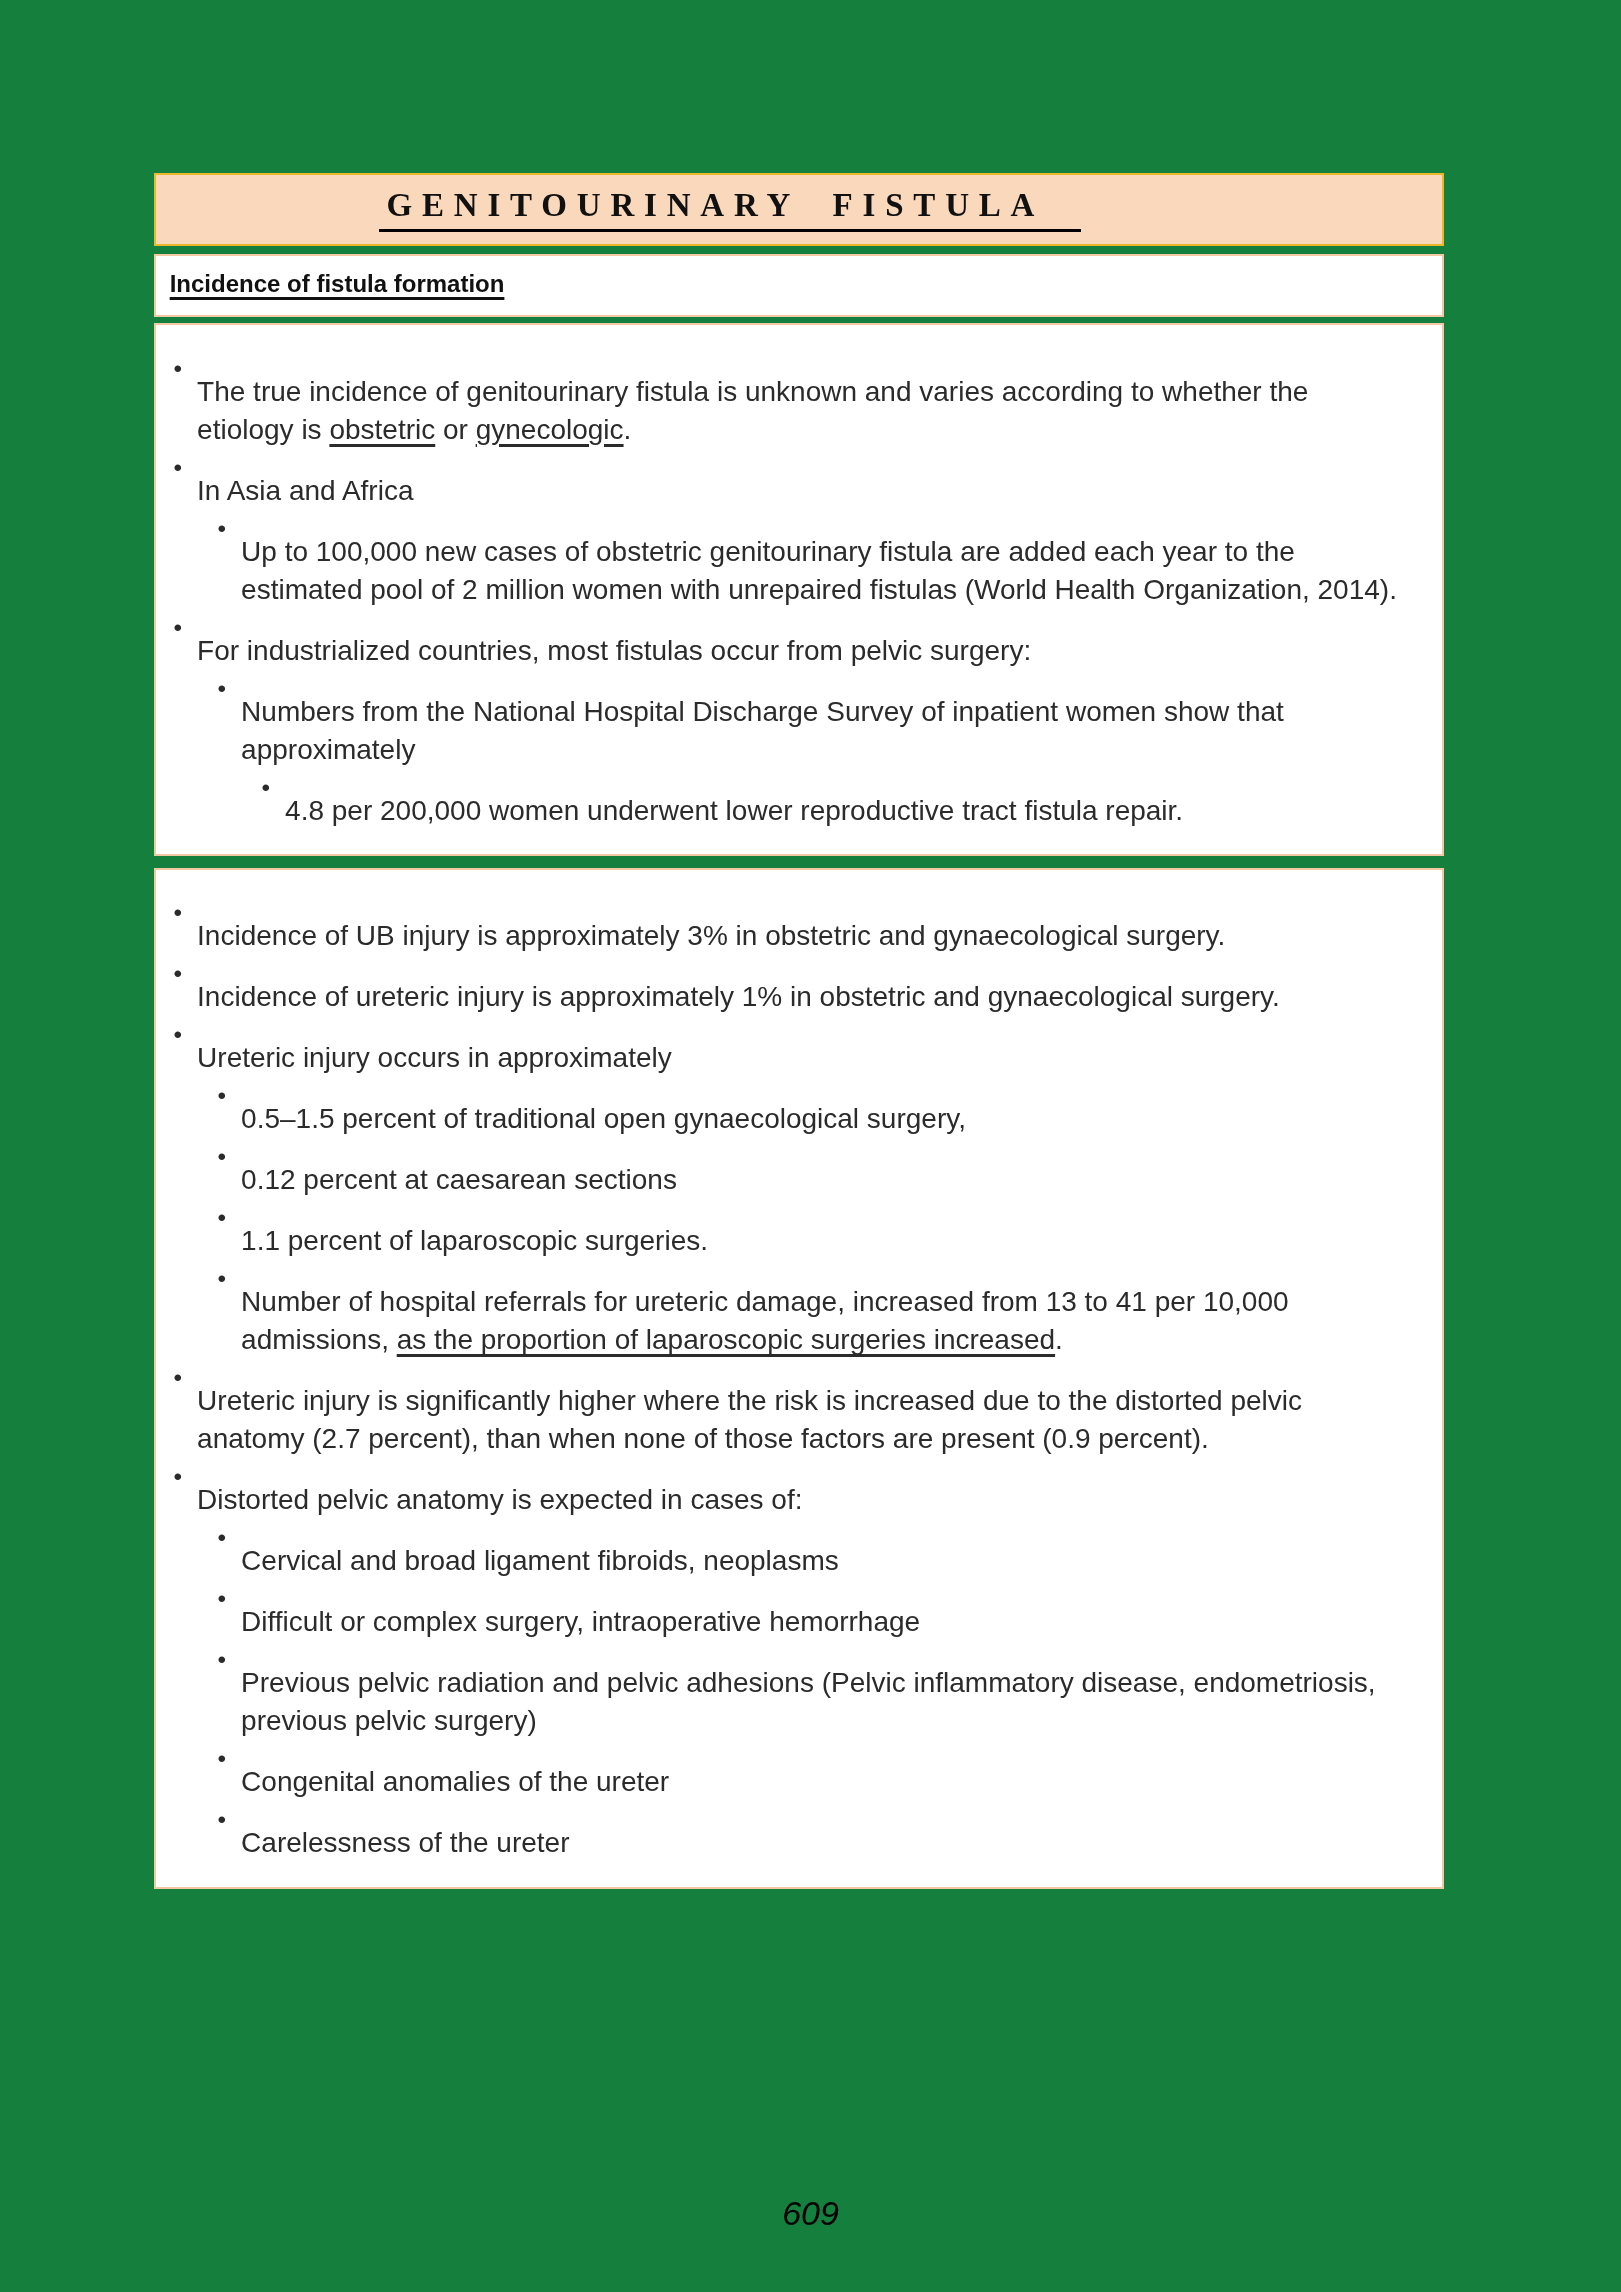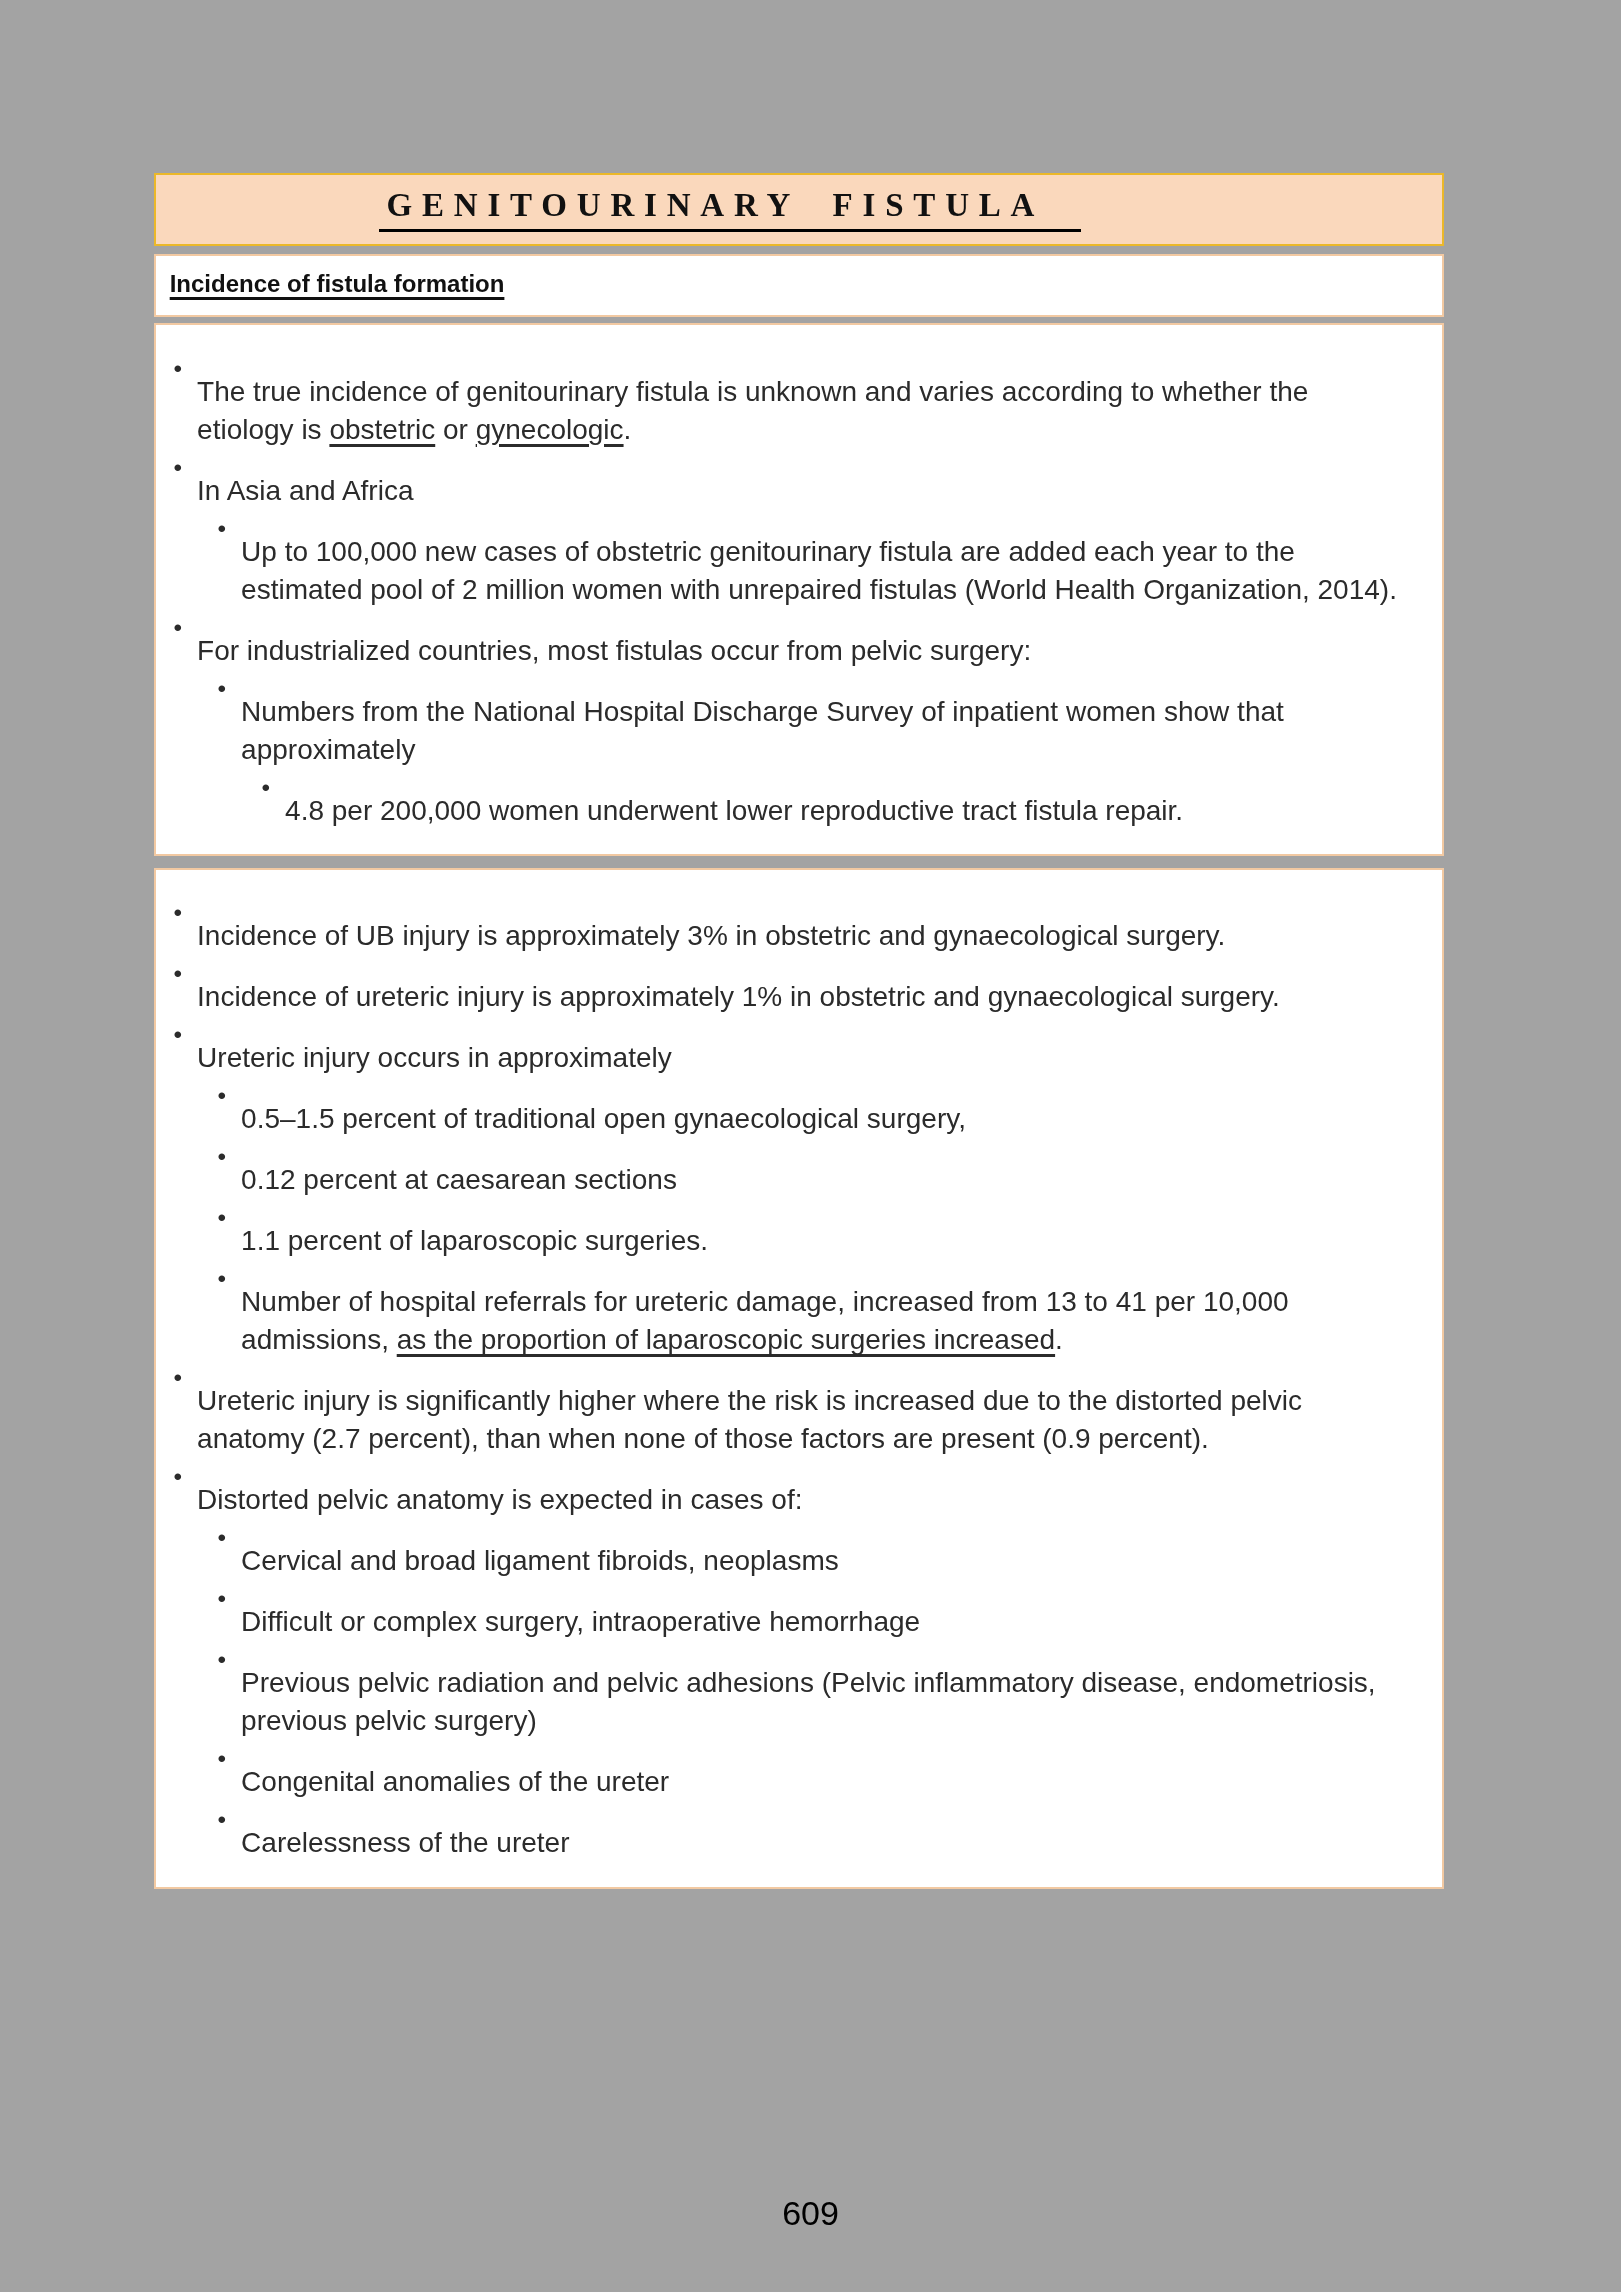--- a/index.html
+++ b/index.html
@@ -1,19 +1,19 @@
 <!DOCTYPE html>
 <html><head>
 <meta charset="utf-8">
 <style>
   html,body{margin:0;padding:0;background:#ffffff;}
   .page{
     position:relative;
     width:1621px;height:2293px;
-    background:#a3a3a3;
+    background:#15803d;
     font-family:"Liberation Sans", sans-serif;
     color:#2b2b2b;
     overflow:hidden;
   }
   .doc{
     position:absolute;
     left:154px;top:173px;
     width:1290px;
   }
   
@@ -82,20 +82,21 @@
     text-underline-offset:4.9px;
   }
   
   .page-number{
     position:absolute;
     top:2194px;left:0;
     width:100%;
     text-align:center;
     font-size:34px;
     color:#000000;
+    font-style:italic;
   }
 </style>
 </head>
 <body>
 
 <div class="page">
   <div class="doc">
 
     <div class="title-box">
       <span class="title-text">GENITOURINARY FISTULA</span>

